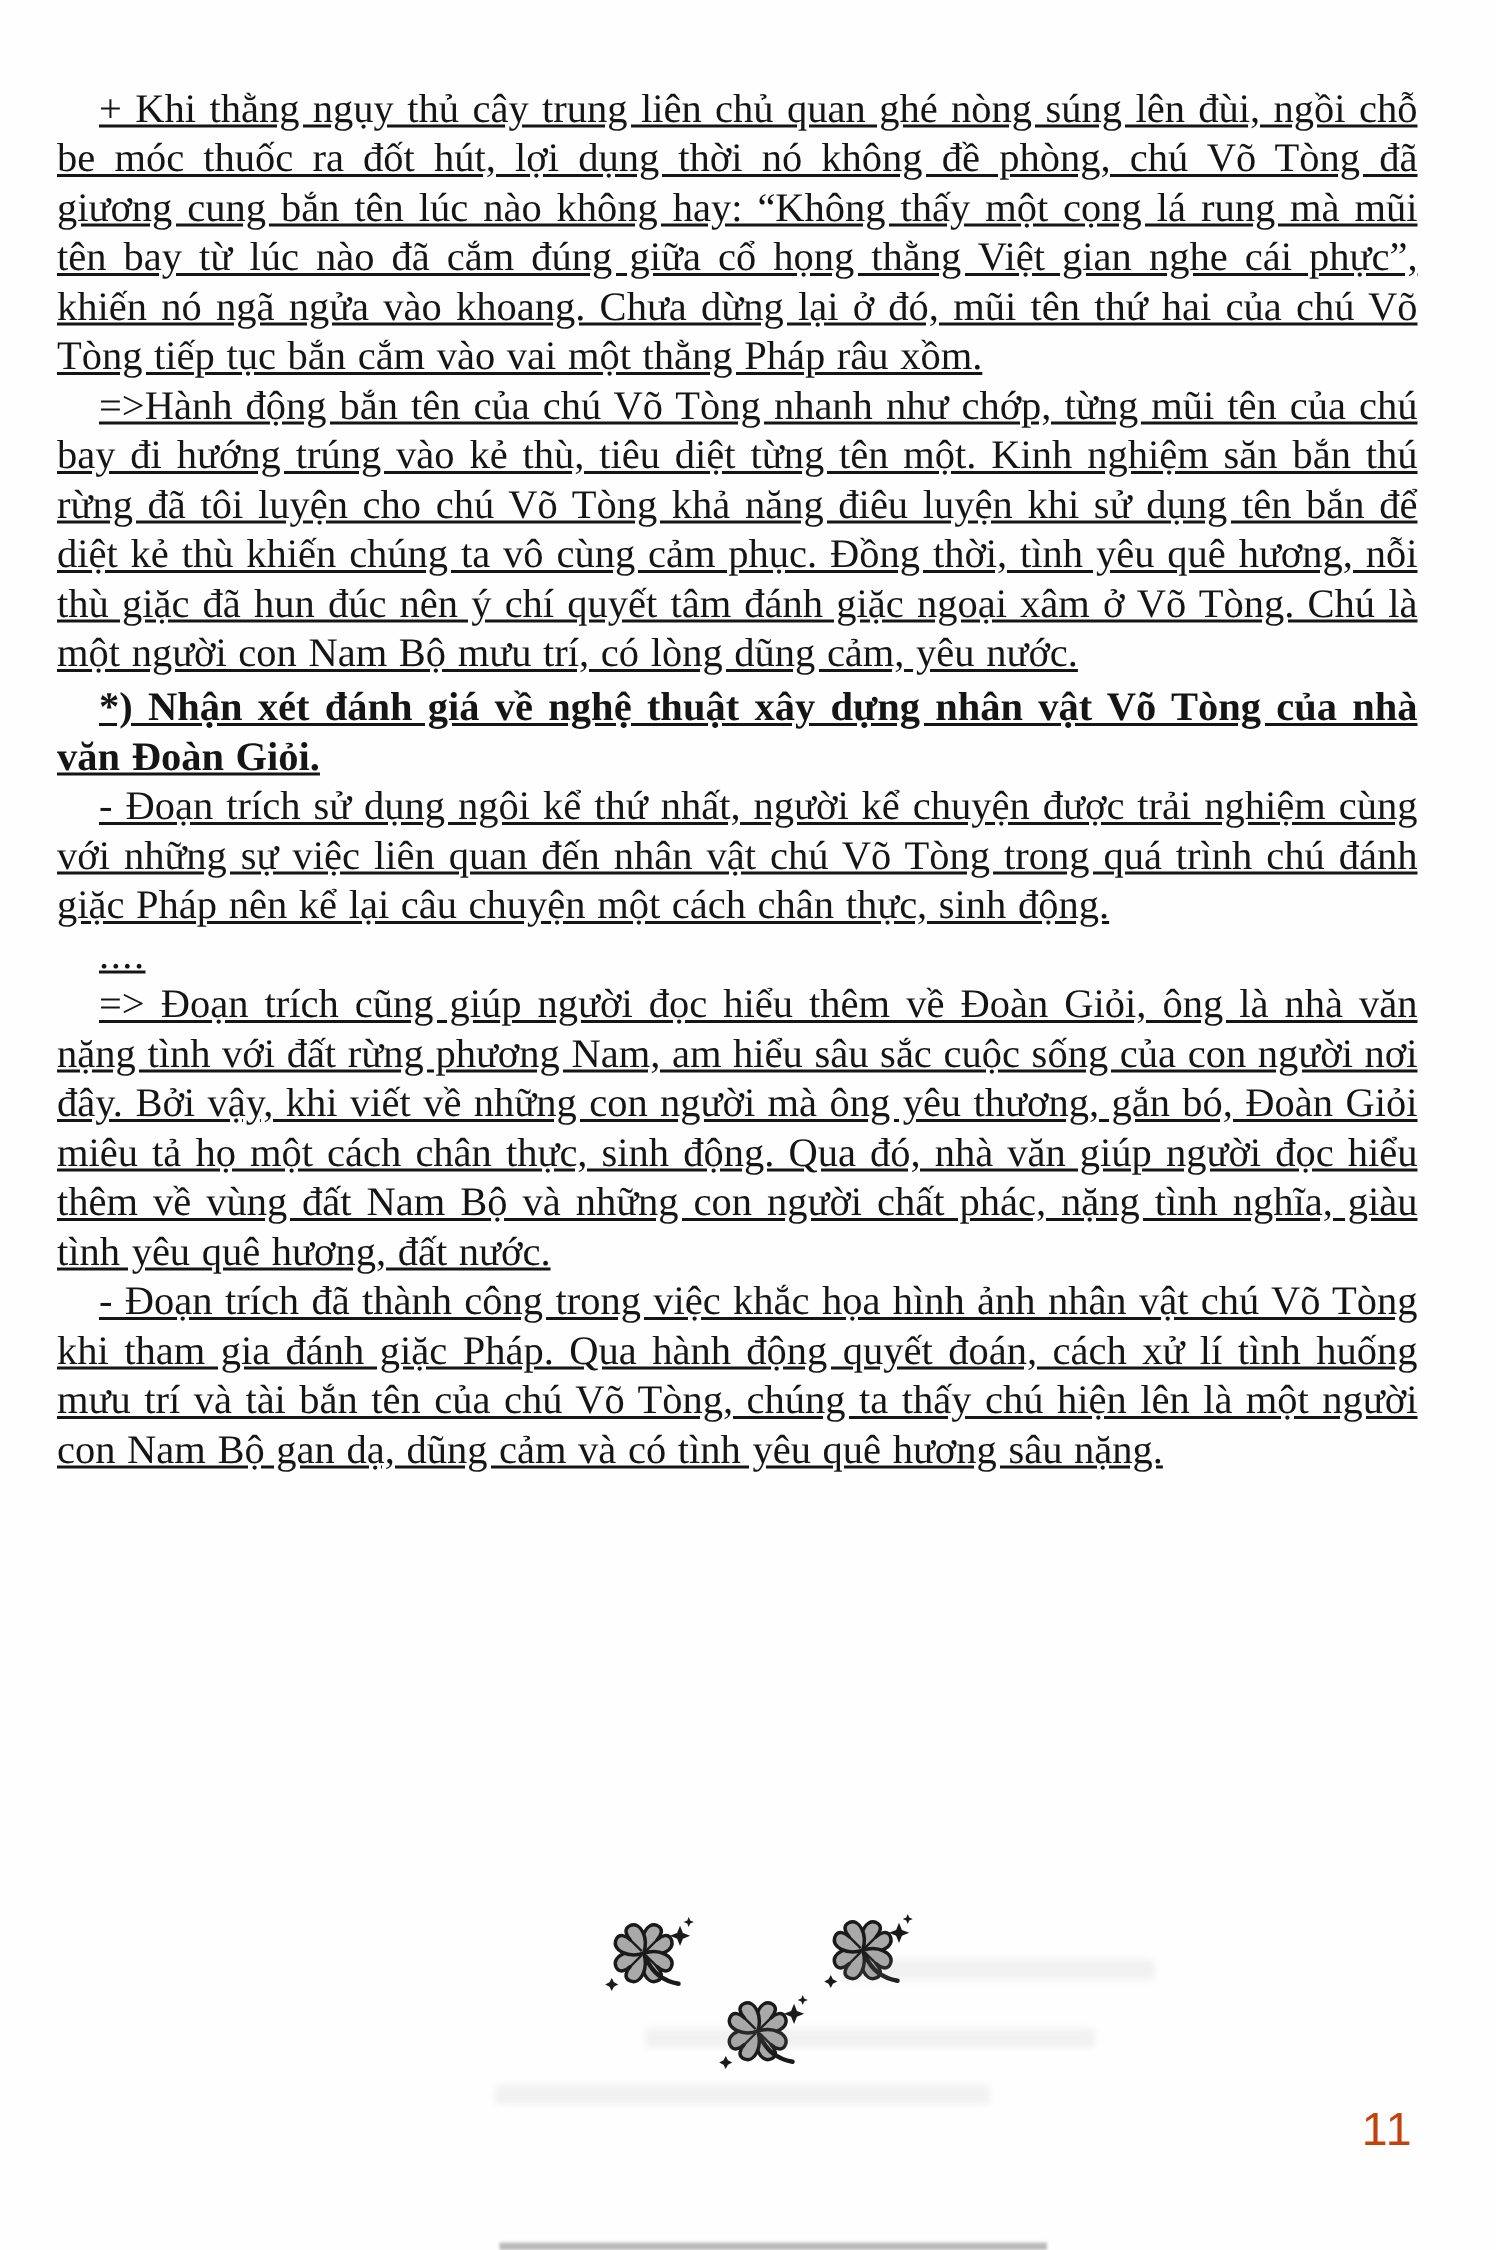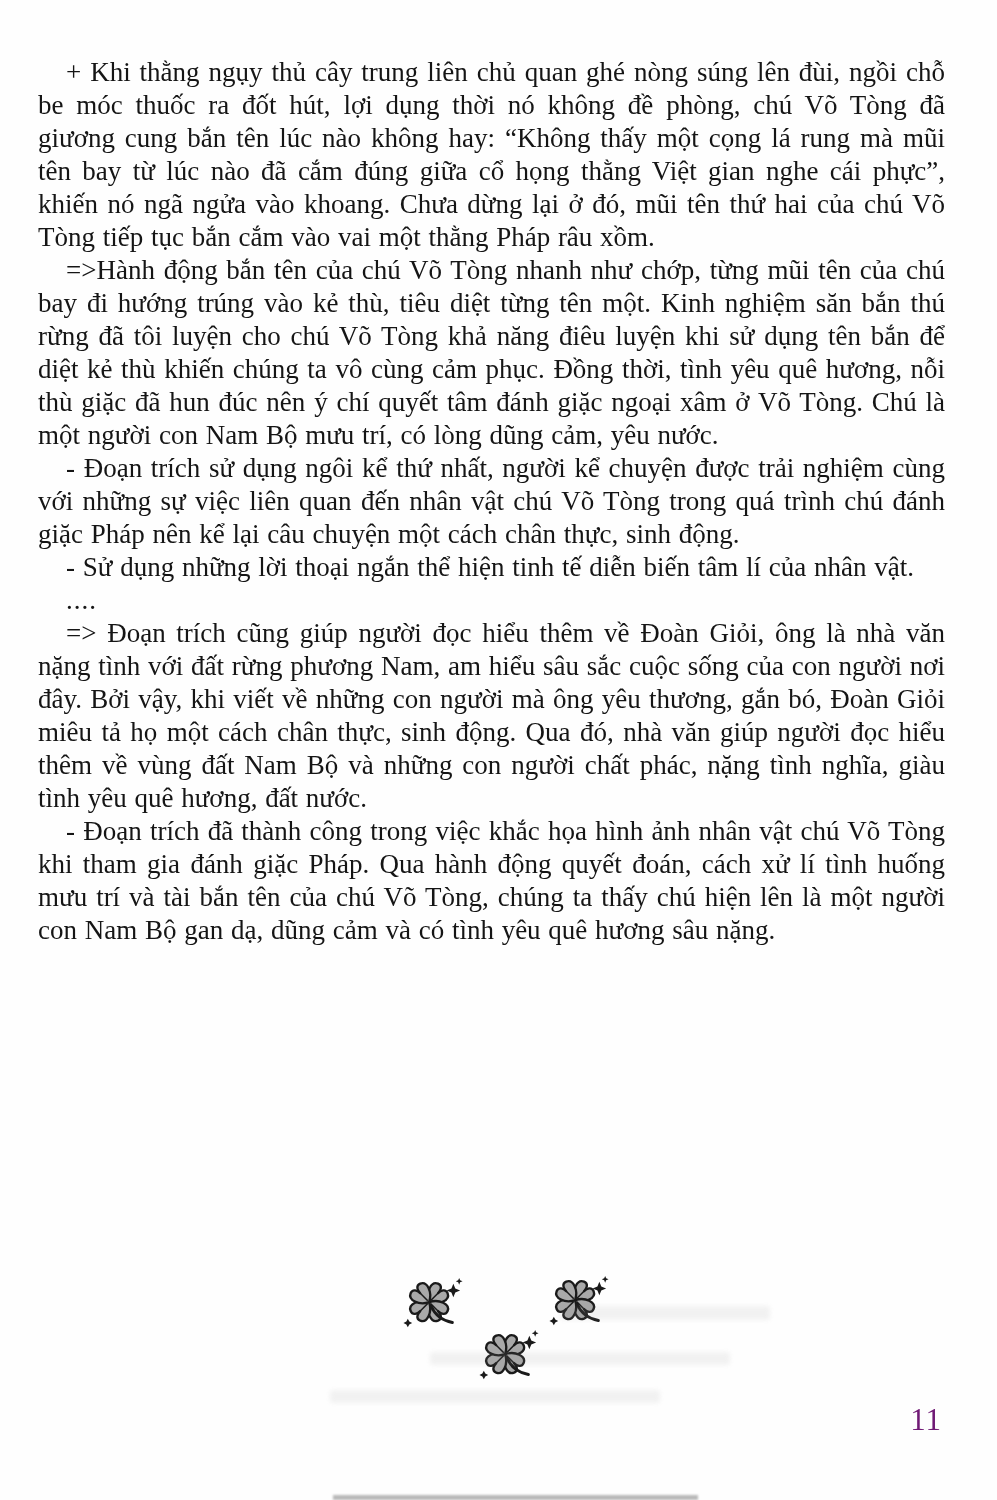--- a/index.html
+++ b/index.html
@@ -19,20 +19,21 @@
     left: 38px; right: 52px; top: 56px;
     color: #151515;
     font-size: 27px;
     line-height: 33px;
     text-align: justify;
   }
   .text-block p {
     margin: 0;
     text-indent: 28px;
     word-spacing: 1px;
+    text-decoration: underline;
   }
   .text-block p.heading {
     font-weight: bold;
     margin-top: 3px;
   }
   .text-block p.dots {
     letter-spacing: 1px;
   }
   
   .ornament {
@@ -57,36 +58,36 @@
   .bottom-bar {
     position: absolute;
     left: 333px; top: 1495px;
     width: 365px; height: 5px;
     background: #b9b9b9;
     filter: blur(1px);
   }
   .page-number {
     position: absolute;
     right: 55px; top: 1402px;
-    font-family: Liberation Serif, serif;
+    font-family: Liberation Sans, sans-serif;
     font-size: 31px;
-    color: #701a75;
+    color: #c2410c;
     letter-spacing: 1px;
   }
 </style>
 </head>
 <body>
 
 <div class="page">
 
   <div class="text-block">
     <p>+ Khi thằng ngụy thủ cây trung liên chủ quan ghé nòng súng lên đùi, ngồi chỗ be móc thuốc ra đốt hút, lợi dụng thời nó không đề phòng, chú Võ Tòng đã giương cung bắn tên lúc nào không hay: “Không thấy một cọng lá rung mà mũi tên bay từ lúc nào đã cắm đúng giữa cổ họng thằng Việt gian nghe cái phực”, khiến nó ngã ngửa vào khoang. Chưa dừng lại ở đó, mũi tên thứ hai của chú Võ Tòng tiếp tục bắn cắm vào vai một thằng Pháp râu xồm.</p>
     <p>=&gt;Hành động bắn tên của chú Võ Tòng nhanh như chớp, từng mũi tên của chú bay đi hướng trúng vào kẻ thù, tiêu diệt từng tên một. Kinh nghiệm săn bắn thú rừng đã tôi luyện cho chú Võ Tòng khả năng điêu luyện khi sử dụng tên bắn để diệt kẻ thù khiến chúng ta vô cùng cảm phục. Đồng thời, tình yêu quê hương, nỗi thù giặc đã hun đúc nên ý chí quyết tâm đánh giặc ngoại xâm ở Võ Tòng. Chú là một người con Nam Bộ mưu trí, có lòng dũng cảm, yêu nước.</p>
+    <p class="heading">*) Nhận xét đánh giá về nghệ thuật xây dựng nhân vật Võ Tòng của nhà văn Đoàn Giỏi.</p>
     <p>- Đoạn trích sử dụng ngôi kể thứ nhất, người kể chuyện được trải nghiệm cùng với những sự việc liên quan đến nhân vật chú Võ Tòng trong quá trình chú đánh giặc Pháp nên kể lại câu chuyện một cách chân thực, sinh động.</p>
-    <p>- Sử dụng những lời thoại ngắn thể hiện tinh tế diễn biến tâm lí của nhân vật.</p>
     <p class="dots">....</p>
     <p>=&gt; Đoạn trích cũng giúp người đọc hiểu thêm về Đoàn Giỏi, ông là nhà văn nặng tình với đất rừng phương Nam, am hiểu sâu sắc cuộc sống của con người nơi đây. Bởi vậy, khi viết về những con người mà ông yêu thương, gắn bó, Đoàn Giỏi miêu tả họ một cách chân thực, sinh động. Qua đó, nhà văn giúp người đọc hiểu thêm về vùng đất Nam Bộ và những con người chất phác, nặng tình nghĩa, giàu tình yêu quê hương, đất nước.</p>
     <p>- Đoạn trích đã thành công trong việc khắc họa hình ảnh nhân vật chú Võ Tòng khi tham gia đánh giặc Pháp. Qua hành động quyết đoán, cách xử lí tình huống mưu trí và tài bắn tên của chú Võ Tòng, chúng ta thấy chú hiện lên là một người con Nam Bộ gan dạ, dũng cảm và có tình yêu quê hương sâu nặng.</p>
   </div>
 
   <svg width="0" height="0" style="position:absolute">
     <defs>
       <g id="clover">
         <g transform="translate(28,27)">
           <g id="leafset">

